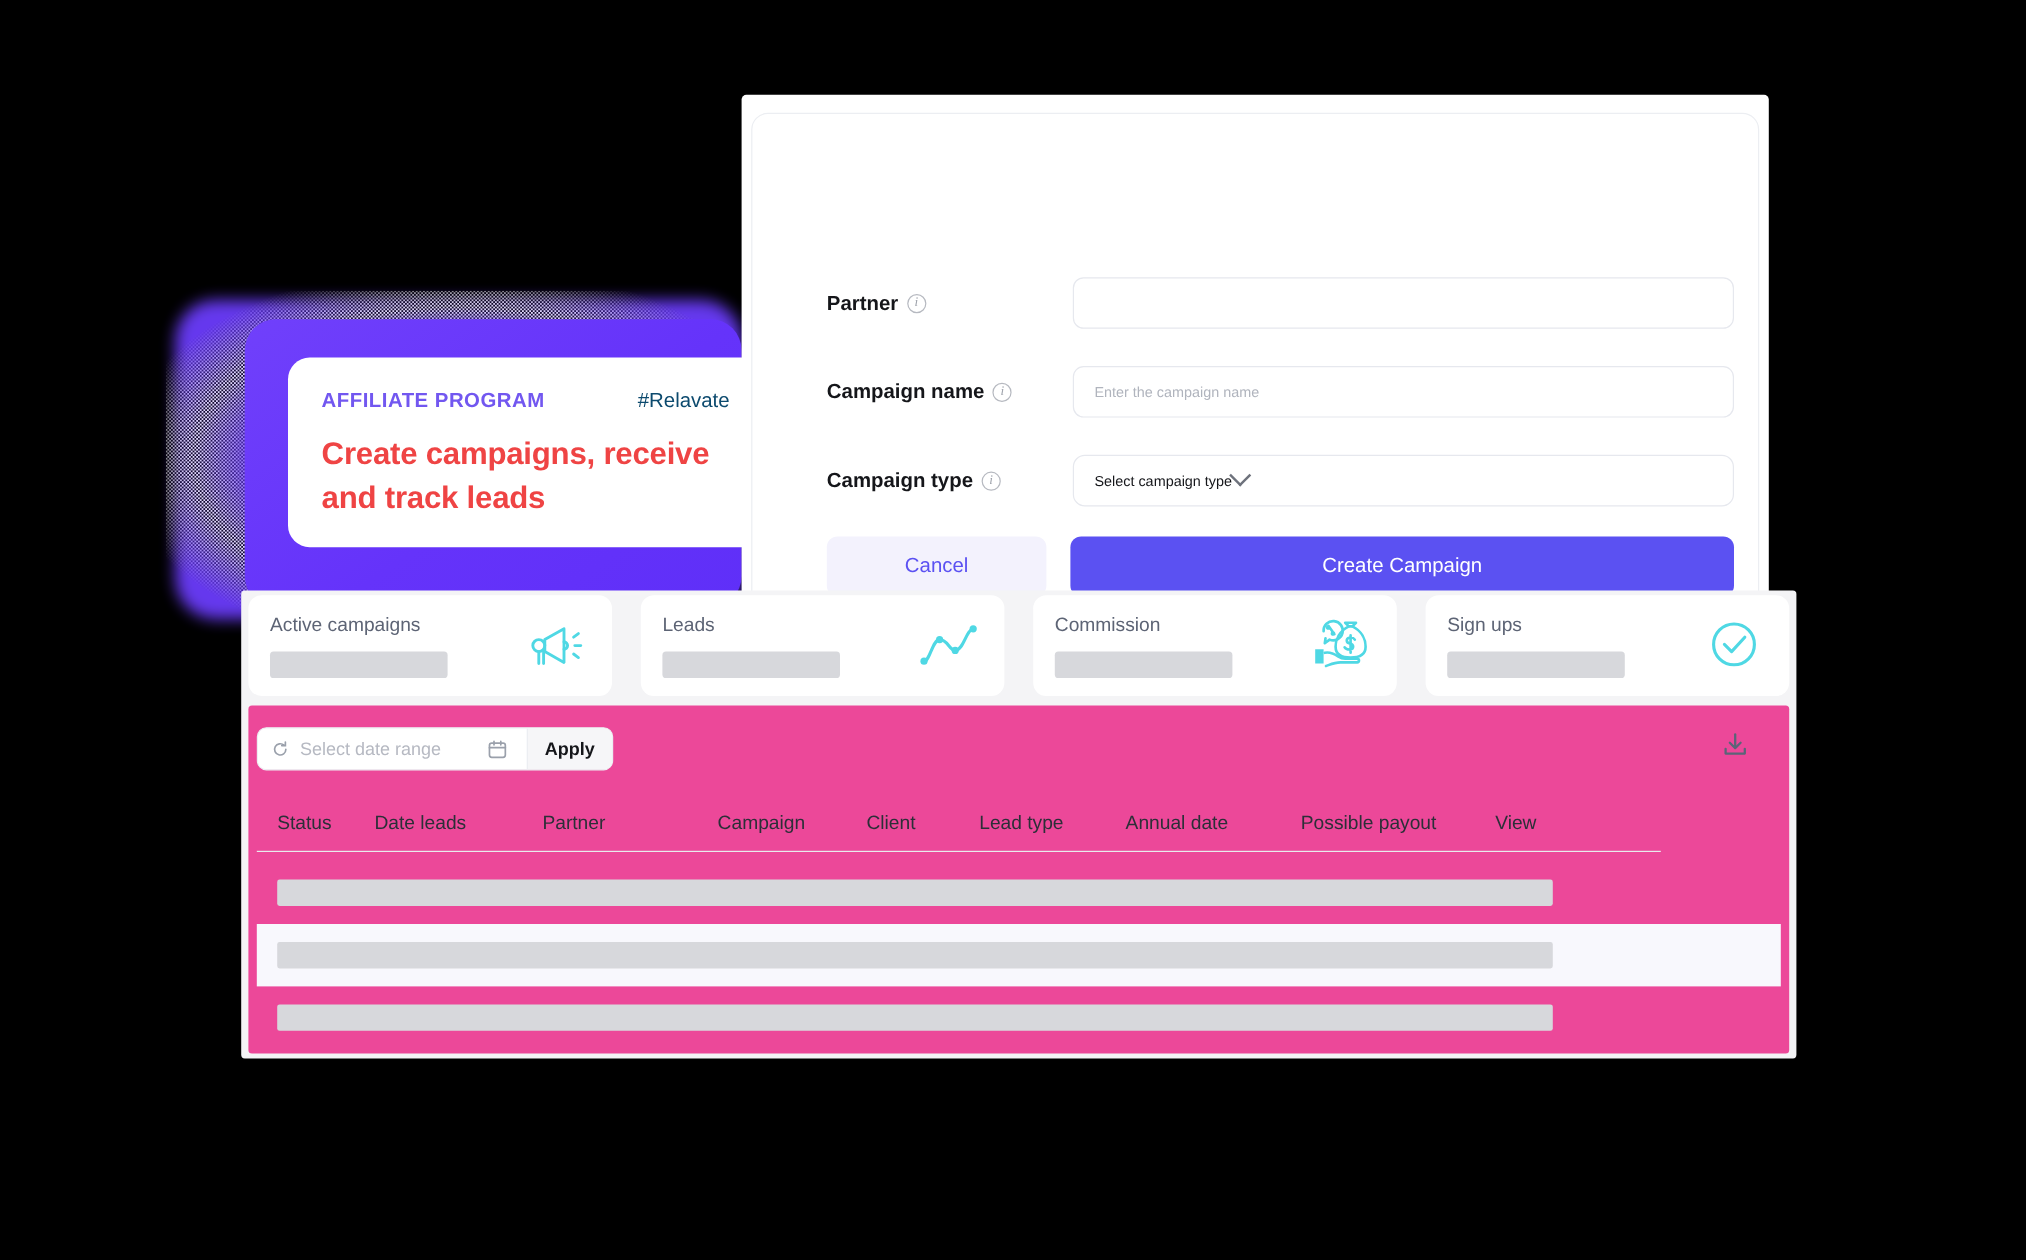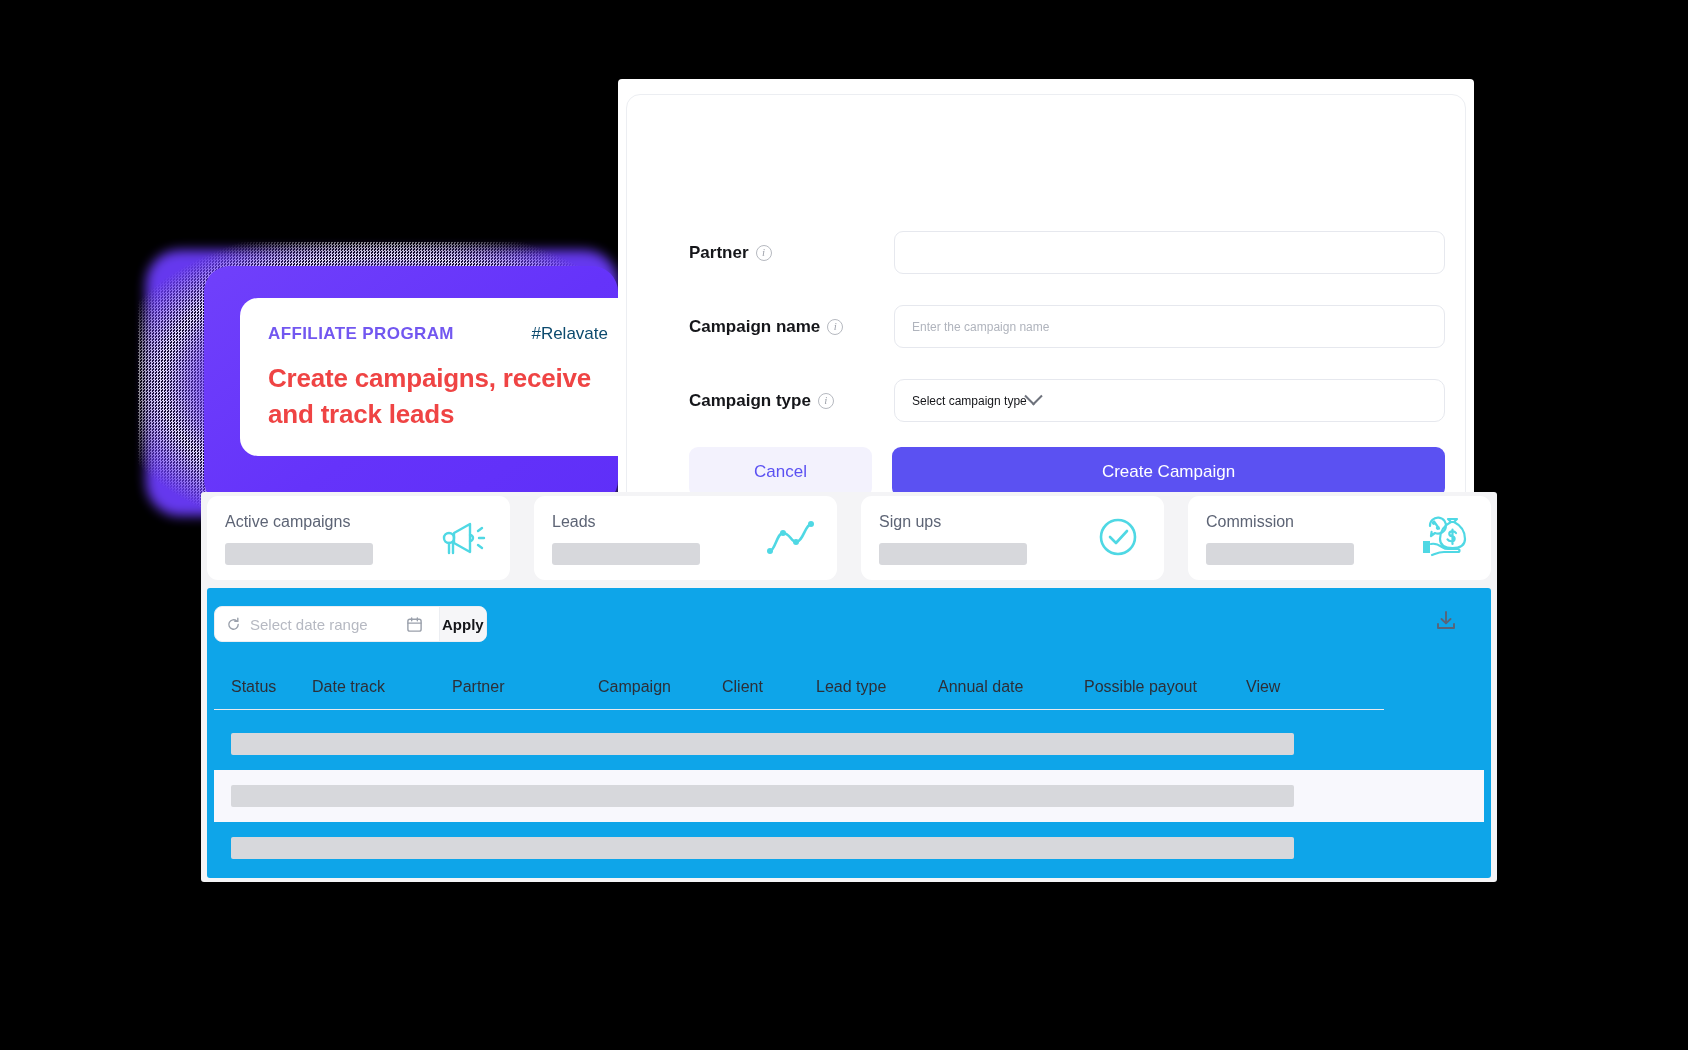--- a/index.html
+++ b/index.html
@@ -150,40 +150,40 @@
   .stat-left { display: flex; flex-direction: column; gap: 12px; }
   .stat-label { font-size: 16px; color: #5d6475; }
   .stat-skel {
     width: 148px; height: 22px; border-radius: 3px; background: #d7d8dc;
   }
   .stat-icon { width: 56px; height: 48px; flex: none; }
 
   .table-panel {
     position: absolute; left: 6px; top: 96px;
     width: 1284px; height: 290px;
-    background: #0ea5e9;
+    background: #ec4899;
     border-radius: 3px;
   }
   .filter-bar {
     position: absolute; left: 7px; top: 18px;
     display: flex; align-items: center;
     height: 36px;
     border: 1px solid #eceef2;
     border-radius: 8px;
     background: #ffffff;
     overflow: hidden;
   }
   .refresh-icon { margin: 0 9px 0 11px; width: 15px; height: 15px; flex:none; }
   .date-placeholder {
     font-size: 15px; color: #b6b9c2; width: 150px;
   }
   .cal-icon { width: 17px; height: 17px; margin: 0 16px 0 6px; flex:none; }
   .apply-btn {
     align-self: stretch; display: flex; align-items: center;
-    padding: 0 2px; background: #f6f6f8;
+    padding: 0 14px; background: #f6f6f8;
     font-size: 15px; font-weight: bold; color: #15161a;
     border-left: 1px solid #eceef2; cursor: pointer; text-align: right;
   }
   .dl-btn {
     position: absolute; right: 32px; top: 20px;
     width: 26px; height: 26px; cursor: pointer;
   }
   .thead {
     position: absolute; left: 7px; top: 76px;
     width: 1170px; height: 46px;
@@ -286,33 +286,20 @@
           <span class="stat-label">Leads</span>
           <span class="stat-skel"></span>
         </div>
         <span class="stat-icon">
           <svg viewBox="0 0 56 48" fill="none" stroke="#4fd8e4" stroke-width="2.6" stroke-linecap="round" stroke-linejoin="round">
             <path d="M7 38 C12 38 14 20 20 20 C27 20 28 29 33 29 C40 29 42 12 48 11"></path>
             <circle cx="7" cy="38" r="3" fill="#4fd8e4" stroke="none"></circle>
             <circle cx="20" cy="20" r="3" fill="#4fd8e4" stroke="none"></circle>
             <circle cx="33" cy="29" r="3" fill="#4fd8e4" stroke="none"></circle>
             <circle cx="48" cy="11" r="3" fill="#4fd8e4" stroke="none"></circle>
-          </svg>
-        </span>
-      </div>
-
-      <div class="stat-card">
-        <div class="stat-left">
-          <span class="stat-label">Sign ups</span>
-          <span class="stat-skel"></span>
-        </div>
-        <span class="stat-icon">
-          <svg viewBox="0 0 56 48" fill="none" stroke="#4fd8e4" stroke-width="2.6" stroke-linecap="round" stroke-linejoin="round">
-            <circle cx="28" cy="24" r="17"></circle>
-            <path d="M20 24 L26 30 L37 18"></path>
           </svg>
         </span>
       </div>
 
       <div class="stat-card">
         <div class="stat-left">
           <span class="stat-label">Commission</span>
           <span class="stat-skel"></span>
         </div>
         <span class="stat-icon">
@@ -321,20 +308,33 @@
             <path d="M17 8.5 L22 15.5 M17.4 9.2 a.9 .9 0 1 0 .1 .1 M21.4 14.2 a.9 .9 0 1 0 .1 .1"></path>
             <path d="M34 9 L31 6 L40 6 L37 9"></path>
             <path d="M34 9 C26 13 23 20 23 26 C23 32 27 35 35.5 35 C44 35 48 32 48 26 C48 20 45 13 37 9 Z"></path>
             <path d="M39 20 a4 3 0 0 0 -4.5 -1.6 c-3 .7 -3 4.2 .4 4.8 c3.6 .6 3.6 4.4 .2 5 a4.4 3.2 0 0 1 -4.6 -1.8 M35.5 16.5 L35.5 31"></path>
             <path d="M6 28 L13 28 L13 40 L6 40 Z" fill="#4fd8e4" stroke="none"></path>
             <path d="M14 31 C18 30 22 32 25 34 C27 35.3 29 36 31 36 L41 36 C43 36 43 39 41 39 L27 39 C22 39 18 41 15 42"></path>
           </svg>
         </span>
       </div>
 
+      <div class="stat-card">
+        <div class="stat-left">
+          <span class="stat-label">Sign ups</span>
+          <span class="stat-skel"></span>
+        </div>
+        <span class="stat-icon">
+          <svg viewBox="0 0 56 48" fill="none" stroke="#4fd8e4" stroke-width="2.6" stroke-linecap="round" stroke-linejoin="round">
+            <circle cx="28" cy="24" r="17"></circle>
+            <path d="M20 24 L26 30 L37 18"></path>
+          </svg>
+        </span>
+      </div>
+
     </div>
 
     <div class="table-panel">
 
       <div class="filter-bar">
         <span class="refresh-icon">
           <svg viewBox="0 0 16 16" fill="none" stroke="#9aa0ab" stroke-width="1.5" stroke-linecap="round">
             <path d="M13 8 a5 5 0 1 1 -1.6 -3.7"></path>
             <path d="M12.6 1.4 L12.6 4.6 L9.4 4.6"></path>
           </svg>
@@ -352,21 +352,21 @@
       <span class="dl-btn">
         <svg viewBox="0 0 26 26" fill="none" stroke="#5a6478" stroke-width="1.9" stroke-linecap="round" stroke-linejoin="round">
           <path d="M13 4 L13 15"></path>
           <path d="M8.5 11 L13 15.4 L17.5 11"></path>
           <path d="M5 16 L5 20 L21 20 L21 16"></path>
         </svg>
       </span>
 
       <div class="thead">
         <span class="th" style="width:98px;padding-left:17px">Status</span>
-        <span class="th" style="width:140px">Date track</span>
+        <span class="th" style="width:140px">Date leads</span>
         <span class="th" style="width:146px">Partner</span>
         <span class="th" style="width:124px">Campaign</span>
         <span class="th" style="width:94px">Client</span>
         <span class="th" style="width:122px">Lead type</span>
         <span class="th" style="width:146px">Annual date</span>
         <span class="th" style="width:162px">Possible payout</span>
         <span class="th" style="width:60px">View</span>
       </div>
 
       <div class="rows">

